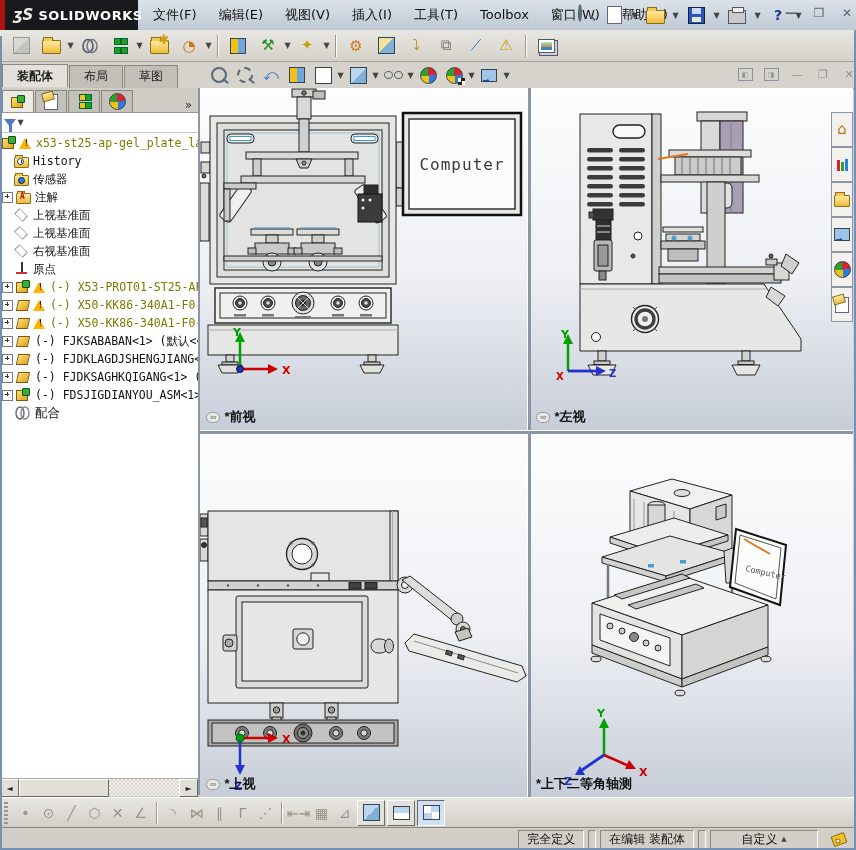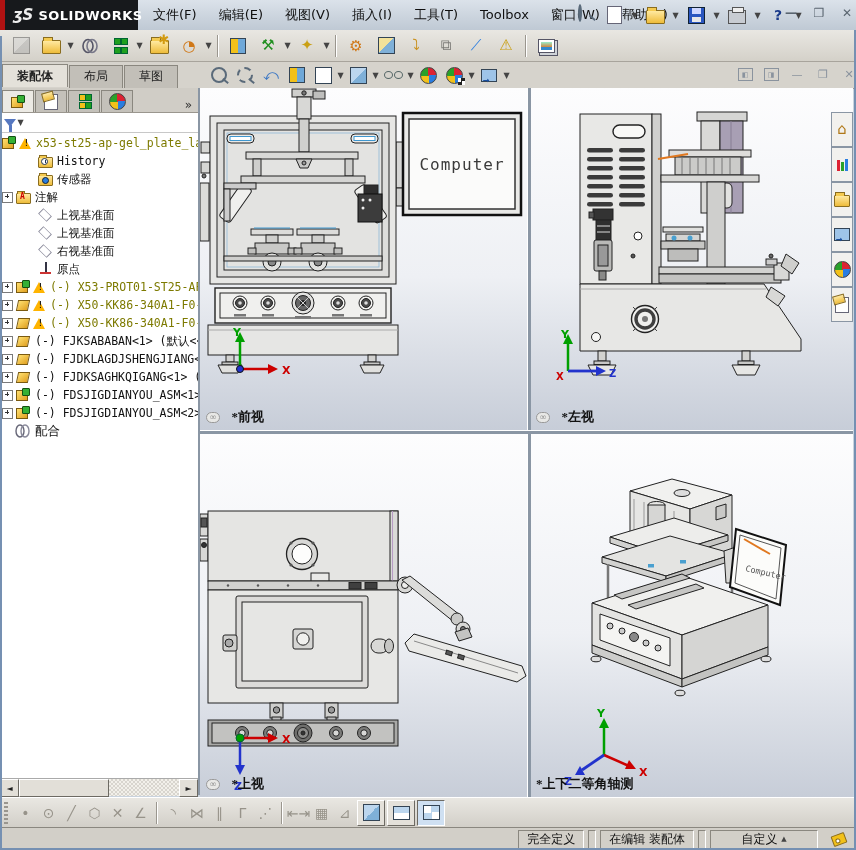--- a/index.html
+++ b/index.html
@@ -70,21 +70,21 @@
   .ptab{width:30px;height:21px;background:#c4c1ba;border:1px solid #8a877f;border-bottom:none;display:flex;align-items:center;justify-content:center;margin-right:1px}
   .ptab.active{background:#eceae4}
   .chev{margin-left:auto;color:#333;font-size:12px;padding:0 4px}
   #filterrow{left:0;top:25px;width:198px;height:20px;background:#fff;border-bottom:1px solid #c8c8c8;display:flex;align-items:center;padding-left:4px;box-sizing:border-box}
   .funnel{width:0;height:0;border-left:6px solid transparent;border-right:6px solid transparent;border-top:8px solid #5577c0;position:relative}
   .funnel::after{content:"";position:absolute;left:-1.5px;top:-2px;width:3px;height:7px;background:#5577c0}
   #tree{left:0;top:46px;width:198px;height:711px;overflow:hidden;font-family:"DejaVu Sans Mono","DejaVu Sans",monospace;font-size:11.5px}
   .trow{display:flex;align-items:center;height:18px;white-space:nowrap;cursor:default;padding-left:2px}
   .trow .lbl{margin-left:4px;color:#111}
   .olive .lbl{color:#7d7a00}
-  .indent1{padding-left:26px}
+  .indent1{padding-left:2px}
   .exp{flex:0 0 auto;width:9px;height:9px;border:1px solid #7a7a7a;background:#fff;position:relative;margin-right:3px}
   .exp::before{content:"";position:absolute;left:1.5px;top:3.5px;width:4px;height:1px;background:#333}
   .exp::after{content:"";position:absolute;left:3.5px;top:1.5px;width:1px;height:4px;background:#333}
   .noexp{flex:0 0 auto;width:12px}
   .ti{flex:0 0 auto;position:relative;width:15px;height:14px}
   .ico-fold{position:absolute;left:0;top:3px;width:13px;height:9px;background:linear-gradient(#ffe9a0,#eebc3a);border:1px solid #8a6d1f;border-radius:1px}
   .ico-fold::before{content:"";position:absolute;top:-3px;left:0;width:6px;height:2px;background:#f4ca50;border:1px solid #8a6d1f;border-bottom:none}
   .ov{position:absolute;font-size:8px;font-weight:bold;line-height:1}
   .ov-clock{left:3px;top:4px;width:7px;height:7px;border-radius:50%;background:#fff;border:1px solid #235;box-sizing:border-box}
   .ov-clock::before{content:"";position:absolute;left:2.5px;top:1px;width:1px;height:2.5px;background:#235}
@@ -103,21 +103,21 @@
   .clipsvg{flex:0 0 auto}
   #hscroll{left:0;top:690px;width:198px;height:17px;background:#efefea;border-top:1px solid #aaa;display:flex}
   .sarrow{width:17px;height:16px;background:#e2dfd8;border:1px solid;border-color:#fff #6d6a63 #6d6a63 #fff;display:flex;align-items:center;justify-content:center;font-size:8px;color:#222}
   #sthumb{width:88px;height:16px;background:#e2dfd8;border:1px solid;border-color:#fff #6d6a63 #6d6a63 #fff}
   #strack{flex:1;background:repeating-conic-gradient(#d8d5ce 0 25%,#f2f0ea 0 50%) 0 0/4px 4px}
 
   
   #graphics{left:200px;top:88px;width:653px;height:520px;background:#b8bec8}
   .vp{position:absolute;overflow:hidden;background:linear-gradient(180deg,#fdfdfe 0%,#eef0f4 55%,#c7cdd8 100%)}
   .vp svg{position:absolute;left:0;top:0}
-  .vplabel{position:absolute;left:6px;bottom:4px;display:flex;align-items:center;gap:11px;font-size:13px;font-weight:bold;color:#111;font-family:Liberation Serif, serif}
+  .vplabel{position:absolute;left:6px;bottom:4px;display:flex;align-items:center;gap:4px;font-size:13px;font-weight:bold;color:#111;font-family:Liberation Sans, sans-serif}
   .lnk{display:inline-block;border:1px solid #999;border-radius:6px;background:#e8e8e6;color:#888;font-size:9px;line-height:9px;padding:0 3px}
   .lnk::before{content:"∞"}
   #vdiv{left:327px;top:0;width:3px;height:709px;background:#8a96a4;border-left:1px solid #fff}
   #hdiv{left:0;top:342px;width:653px;height:3px;background:#8a96a4;border-top:1px solid #fff}
 
   
   #taskpane{left:831px;top:112px;width:23px}
   .tpbtn{width:22px;height:35px;background:#f2f1ee;border:1px solid #8a96a4;display:flex;align-items:center;justify-content:center;margin-bottom:0;box-sizing:border-box}
   .ico-home{color:#b07818;font-size:15px;line-height:1}
   .ico-books{display:flex;gap:1px;align-items:flex-end}
@@ -459,27 +459,20 @@
           <span class="ico-part"></span>
         </span>
       <span class="lbl">(-) FJDKSAGHKQIGANG&lt;1&gt; (默</span>
     </div>
     <div class="trow">
       <span class="exp"></span>
         <span class="ti">
           <span class="ico-asmsm"></span>
         </span>
       <span class="lbl">(-) FDSJIGDIANYOU_ASM&lt;1&gt;</span>
-    </div>
-    <div class="trow">
-      <span class="exp"></span>
-        <span class="ti">
-          <span class="ico-asmsm"></span>
-        </span>
-      <span class="lbl">(-) FDSJIGDIANYOU_ASM&lt;2&gt;</span>
     </div>
     <div class="trow">
       <span class="noexp"></span>
       <svg class="clipsvg" width="17" height="14">
           <ellipse cx="6" cy="7" rx="4" ry="6" fill="none" stroke="#667" stroke-width="1.4"></ellipse>
           <ellipse cx="11" cy="7" rx="4" ry="6" fill="none" stroke="#889" stroke-width="1.4"></ellipse>
         </svg>
       <span class="lbl" style="font-size:12.5px">配合</span>
     </div>
   </div>

